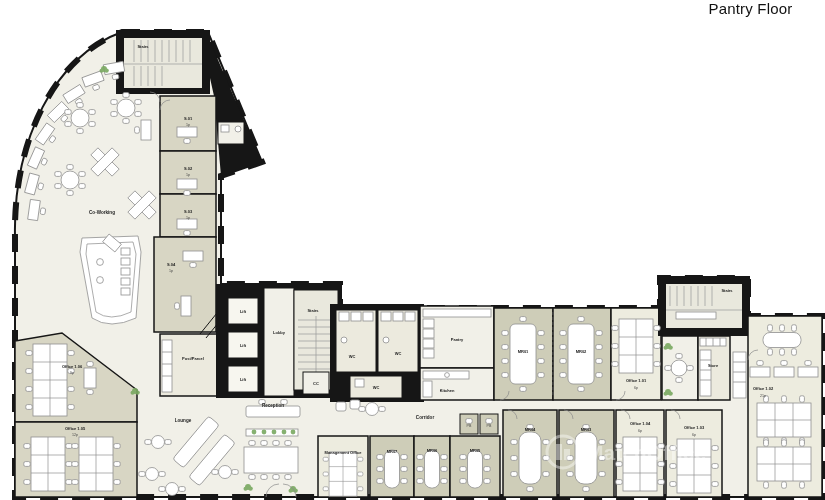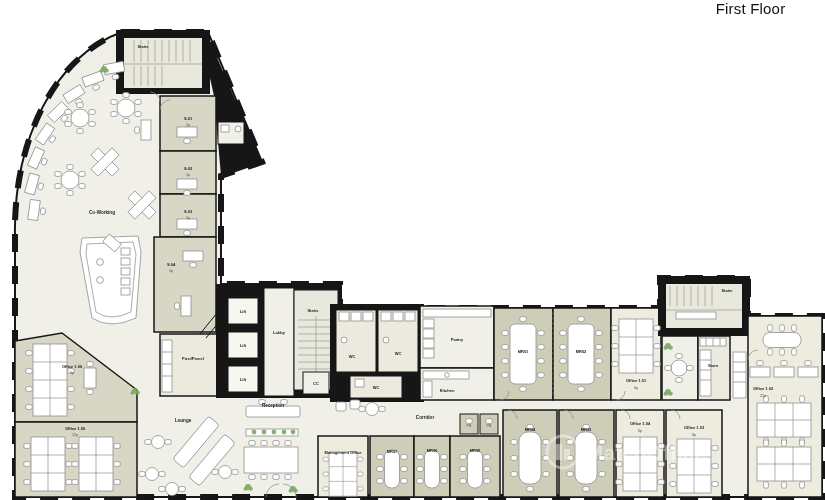--- a/index.html
+++ b/index.html
@@ -21,21 +21,21 @@
   .lbl2   { font:700 4px   "Liberation Sans", sans-serif; fill:#222; text-anchor:middle; }
   .cap    { font:400 3.6px "Liberation Sans", sans-serif; fill:#4a4a4a; text-anchor:middle; }
   .wm     { opacity:.42; }
   .wm text { font:700 21px "Liberation Sans", sans-serif; fill:#ffffff; }
   .wm circle { stroke:#ffffff; stroke-width:3; fill:none; }
 </style>
 </head>
 <body>
 
 <div id="stage">
-  <div id="plan-title">First Floor</div>
+  <div id="plan-title">Pantry Floor</div>
 
   <svg width="825" height="500" viewBox="0 0 825 500">
     <defs>
       <g id="chair" class="furn">
           <rect x="-3.2" y="-2.4" width="6.4" height="4.8" rx="1.6"></rect>
         </g>
       <g id="sdesk" class="furn">
           <rect x="-10" y="-5" width="20" height="10"></rect>
           <use href="#chair" y="9"></use>
         </g>

